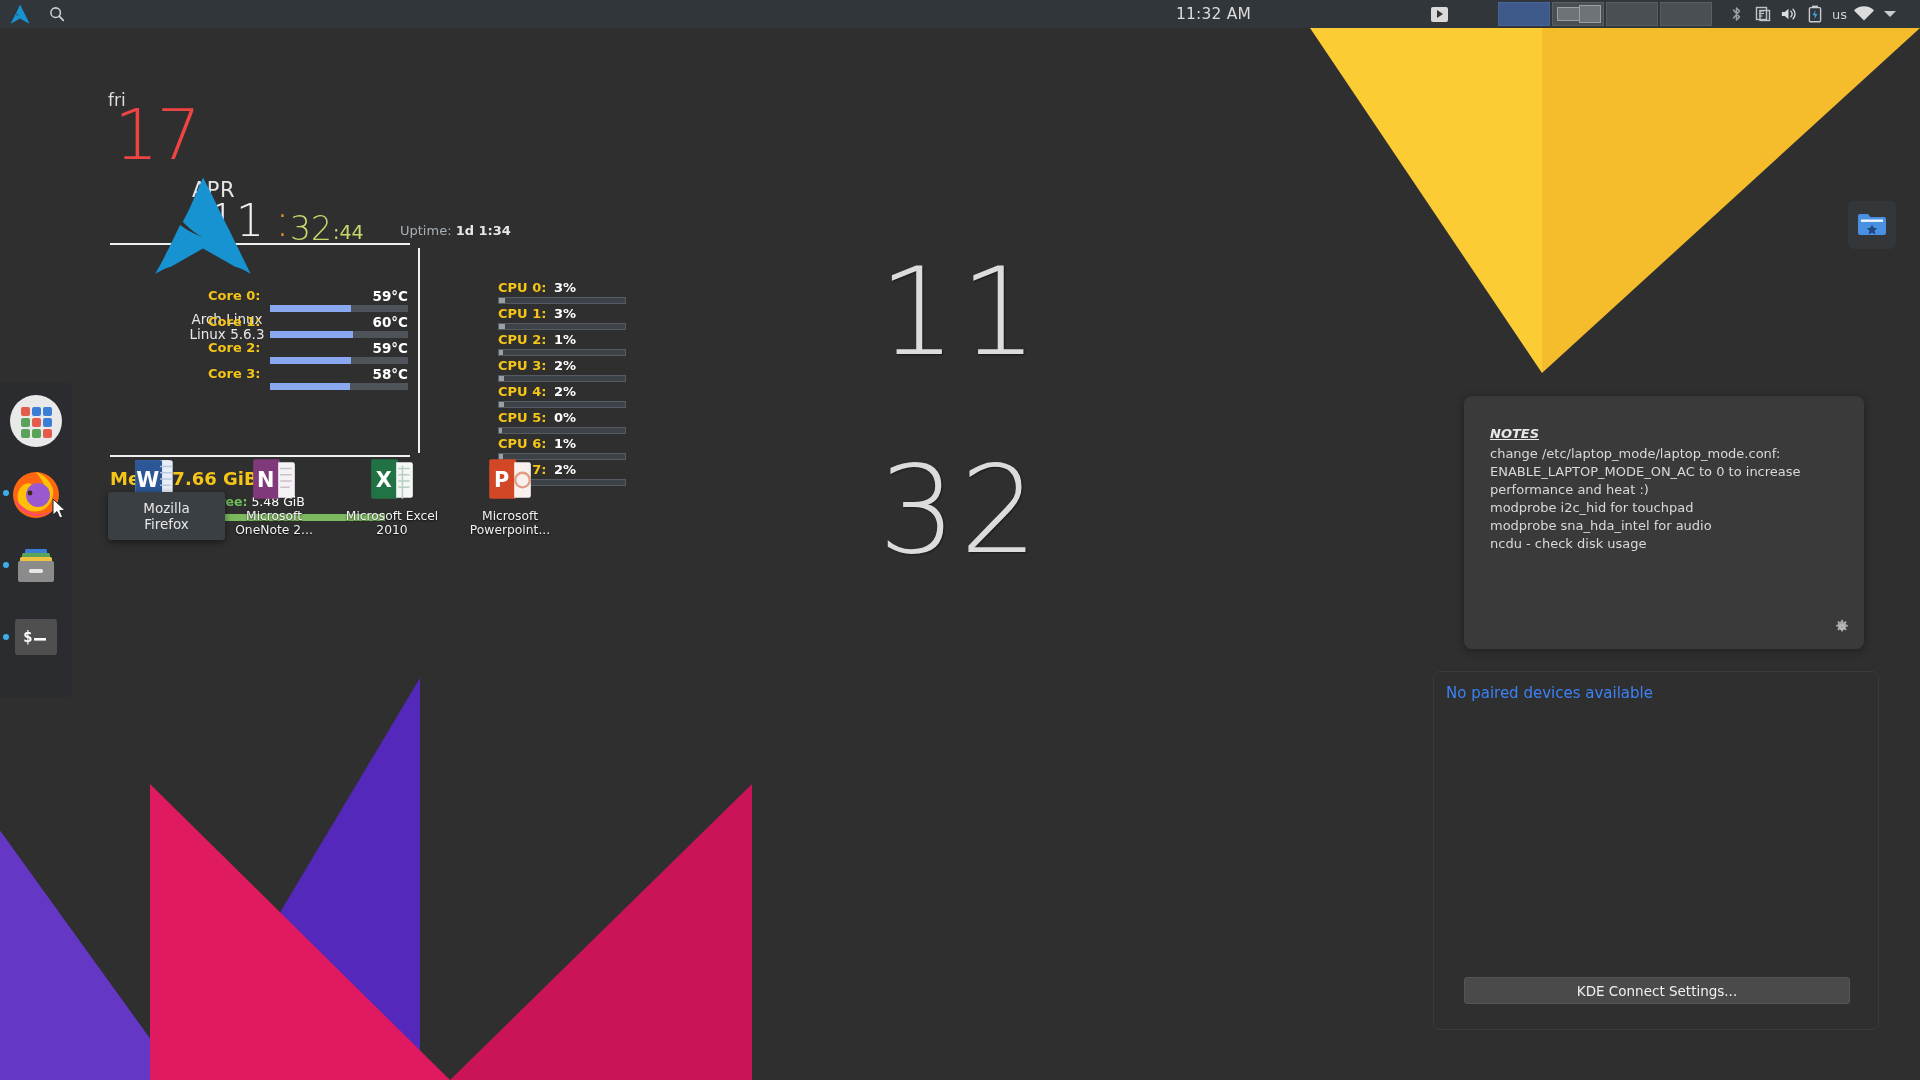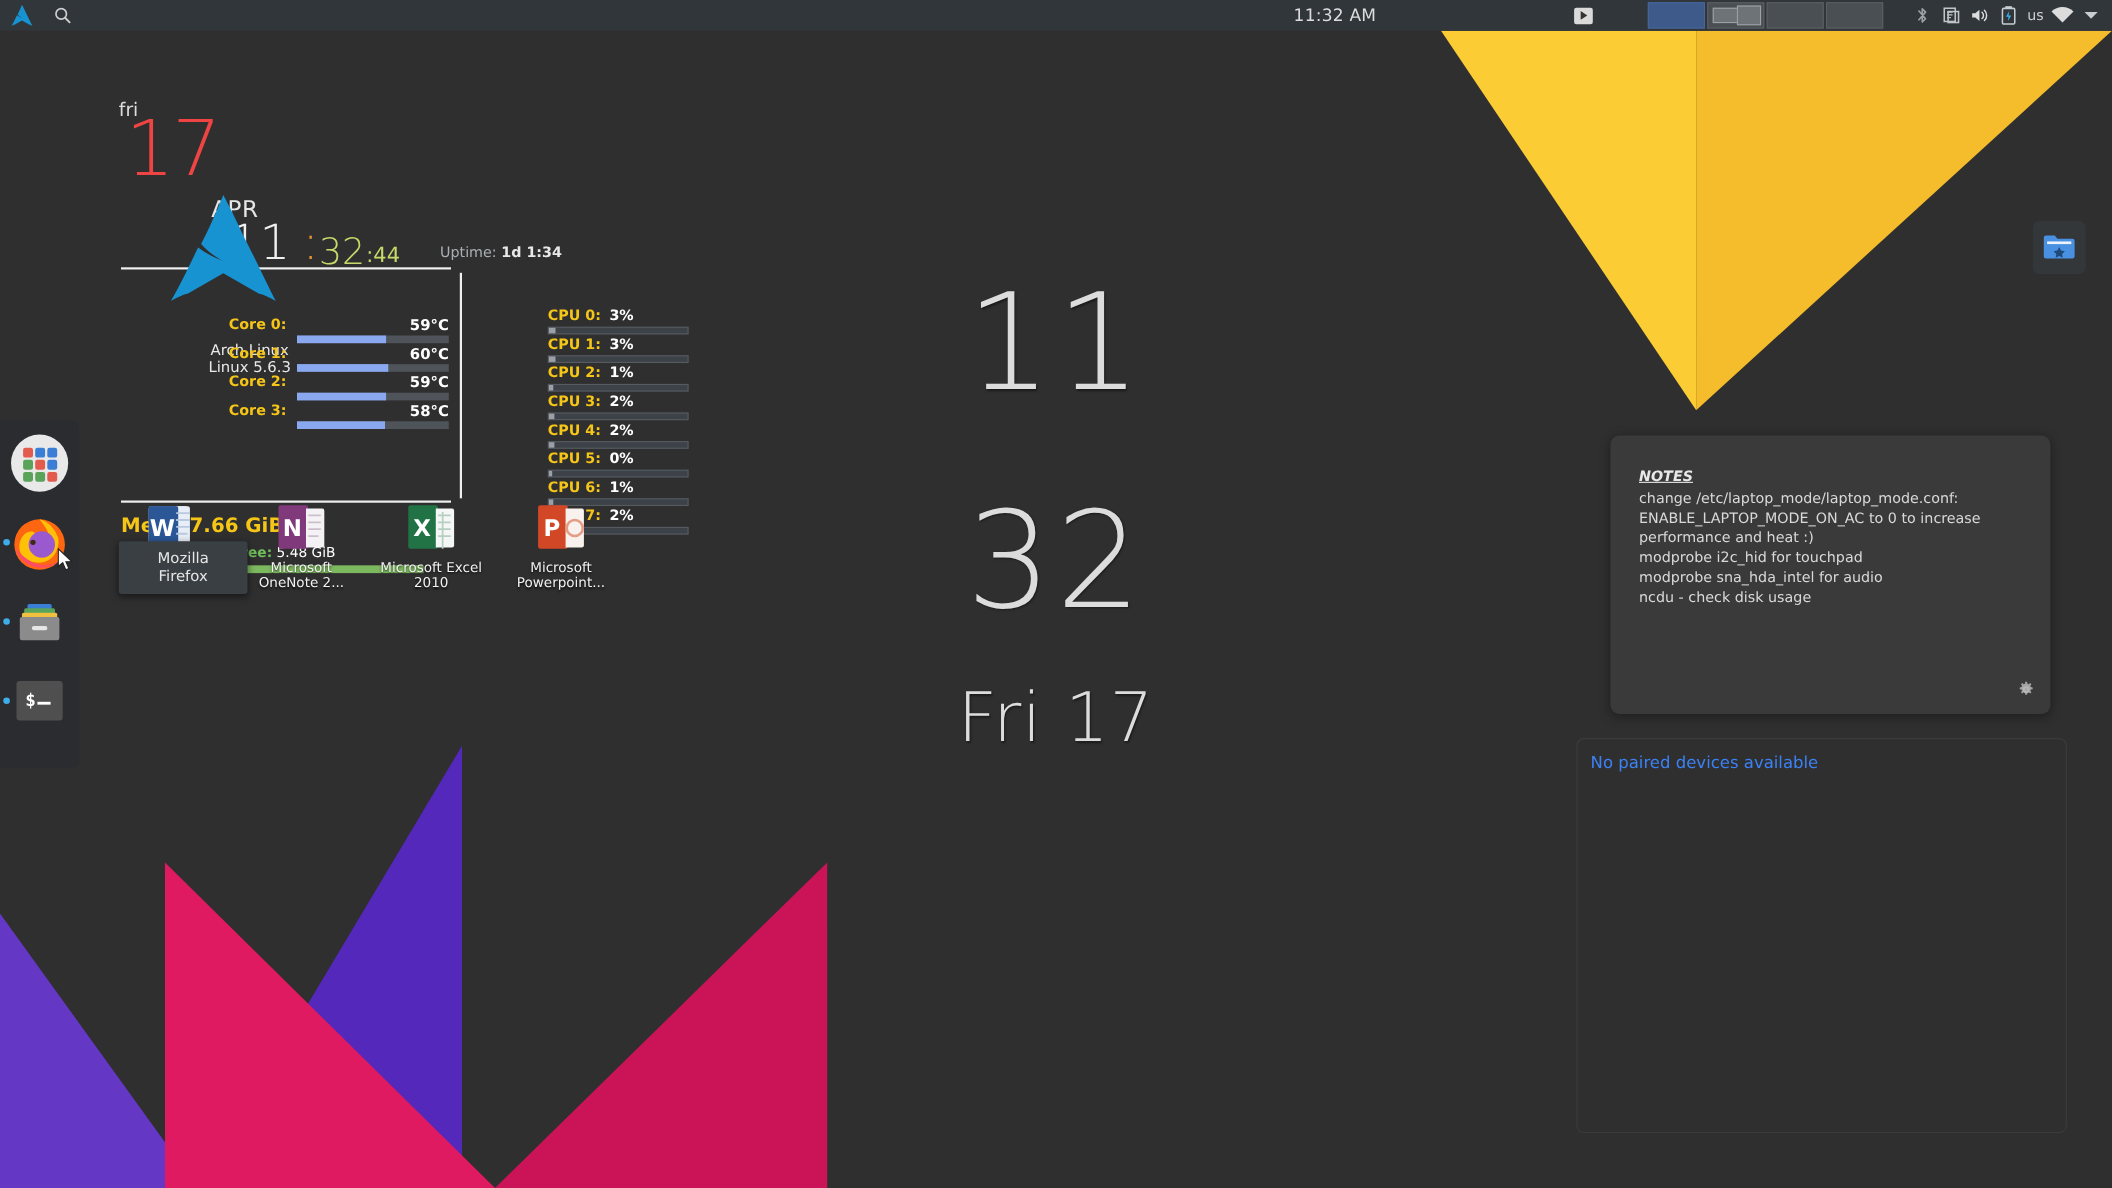--- a/index.html
+++ b/index.html
@@ -81,21 +81,21 @@
     font-size: 12.5px; color: #d8d8d8;
     pointer-events: none;
   }
   .panel-clock {
     position: absolute; left: 1170px; top: 0;
     height: 28px; display: flex; align-items: center;
     font-size: 15.5px; color: #dcdcdc; letter-spacing: .2px;
     cursor: pointer; padding: 0 6px;
   }
   .panel-right {
-    position: absolute; right: 0; top: 0; height: 28px;
+    position: absolute; right: 11px; top: 0; height: 28px;
     display: flex; align-items: flex-end;
   }
   .tasks {
     position: absolute; left: 1425px; top: 0;
     height: 28px; display: flex; align-items: center;
   }
   .task-item {
     width: 46px; height: 24px; margin-right: 2px;
     background: #474c51; border: 1px solid #565b60;
     cursor: pointer;
@@ -508,21 +508,20 @@
   </div>
   <div class="mem-bar">
     <span class="used" style="width:28.5%"></span>
     <span class="free" style="width:71.5%"></span>
   </div>
 </div>
 
 <div id="big-clock">
   <div class="bc-h">11</div>
   <div class="bc-m">32</div>
-  <div class="bc-d">Fri 17</div>
 </div>
 
 <div id="desktop-icons">
 
   <div class="dicon">
     <svg class="glyph" viewBox="0 0 48 48">
       <rect x="4" y="6" width="34" height="36" rx="2" fill="#ffffff"></rect>
       <path d="M4 8 a2 2 0 0 1 2-2 h22 v14 h-24 z" fill="#2b5797"></path>
       <rect x="4" y="6" width="26" height="36" rx="2" fill="#2b5797"></rect>
       <path d="M30 6 h8 a2 2 0 0 1 2 2 v34 h-10 z" fill="#e8eef7"></path>
@@ -643,13 +642,14 @@
   <svg class="notes-gear" viewBox="0 0 20 20">
     <path d="M10 6.2 a3.8 3.8 0 1 0 0 7.6 a3.8 3.8 0 0 0 0 -7.6 Z M10 8.4 a1.6 1.6 0 1 1 0 3.2 a1.6 1.6 0 0 1 0 -3.2 Z" fill="#d2d2d2"></path>
     <path d="M9 1 h2 l.35 2.1 1.5 .62 1.7 -1.3 1.4 1.4 -1.3 1.7 .62 1.5 2.1 .35 v2 l-2.1 .35 -.62 1.5 1.3 1.7 -1.4 1.4
              -1.7 -1.3 -1.5 .62 -.35 2.1 h-2 l-.35 -2.1 -1.5 -.62 -1.7 1.3 -1.4 -1.4 1.3 -1.7 -.62 -1.5 -2.1 -.35 v-2
              l2.1 -.35 .62 -1.5 -1.3 -1.7 1.4 -1.4 1.7 1.3 1.5 -.62 Z" fill="#d2d2d2" opacity=".85"></path>
   </svg>
 </div>
 
 <div id="kdeconnect-widget">
   <div class="kdc-empty">No paired devices available</div>
+  <div class="kdc-btn">KDE Connect Settings...</div>
 </div>
 
 </body></html>

